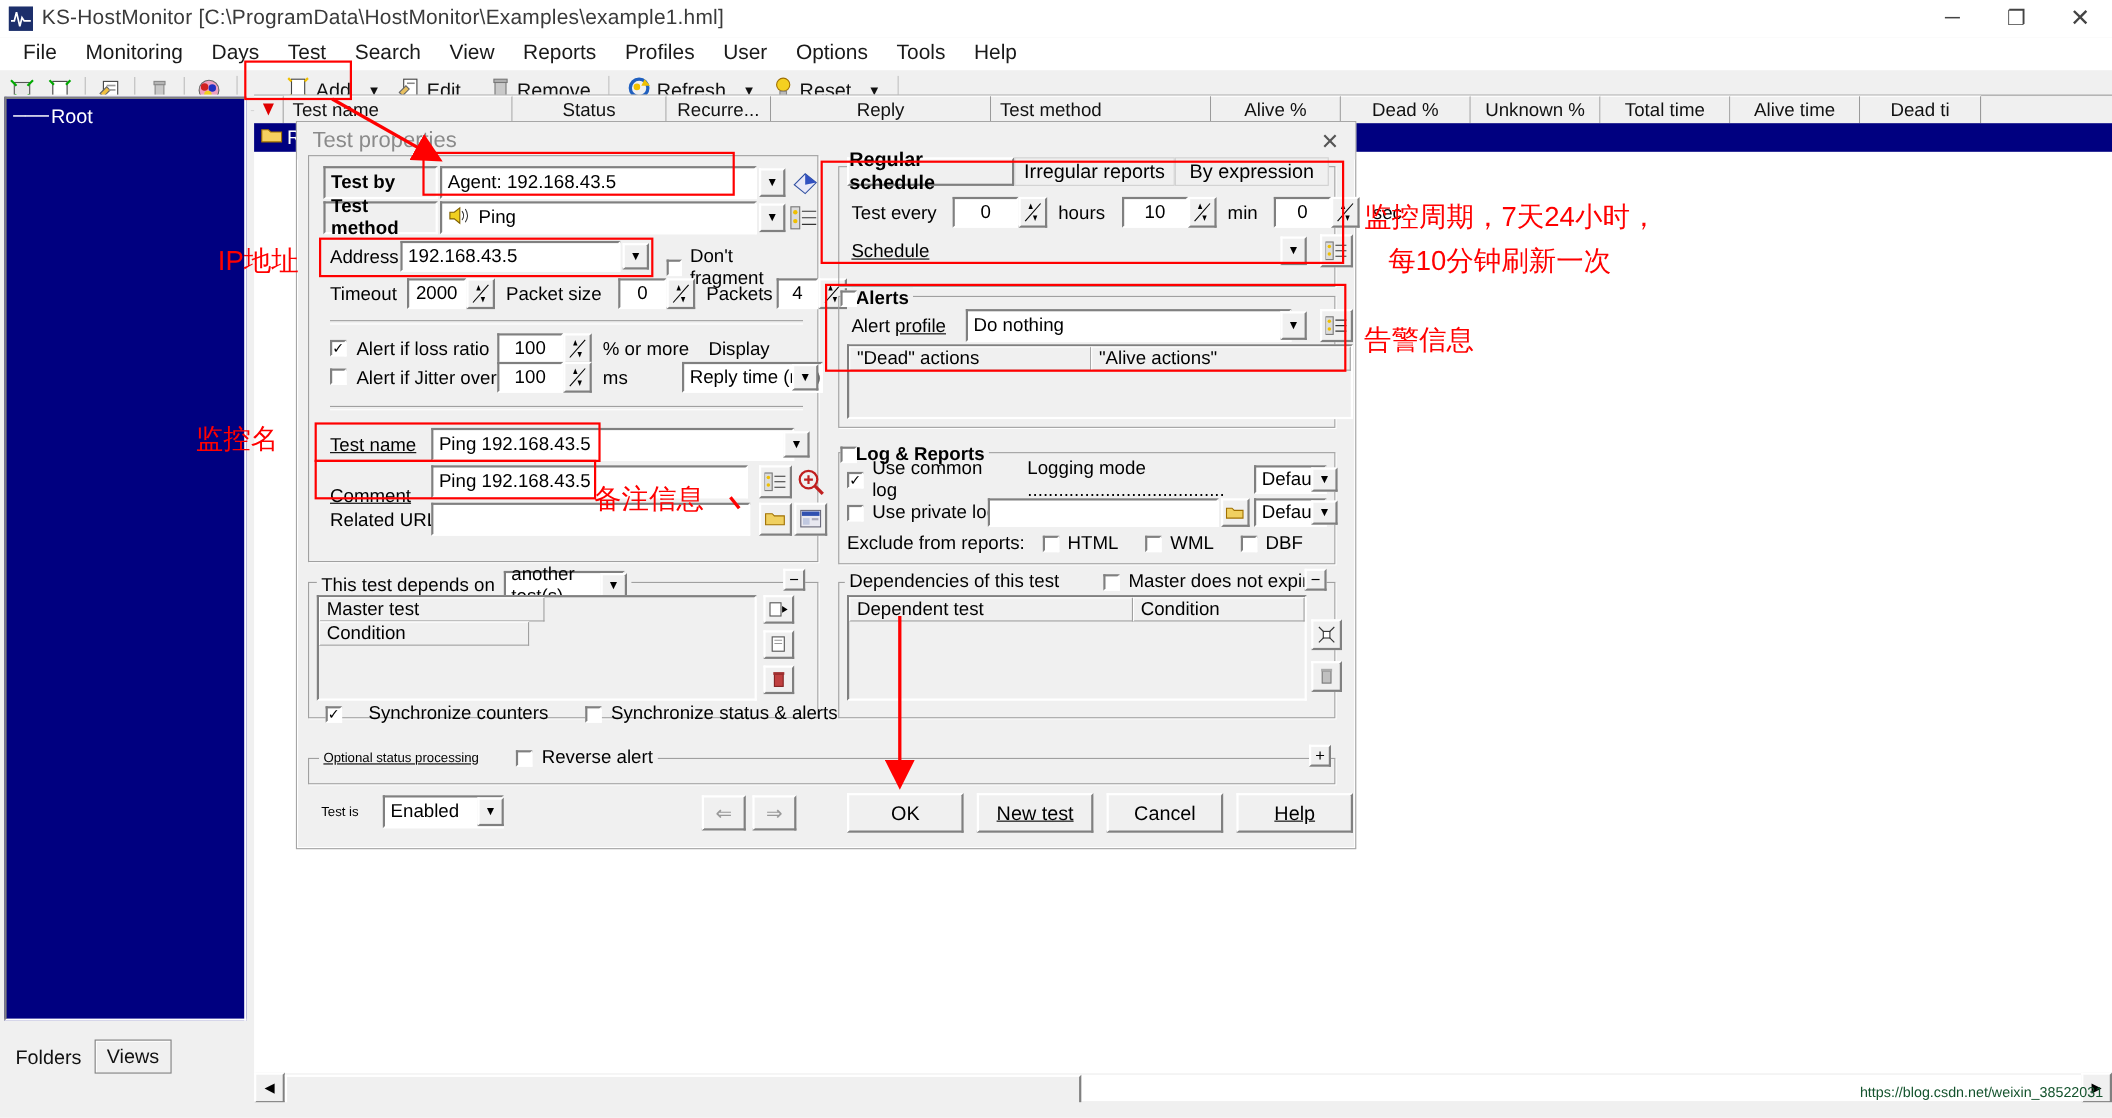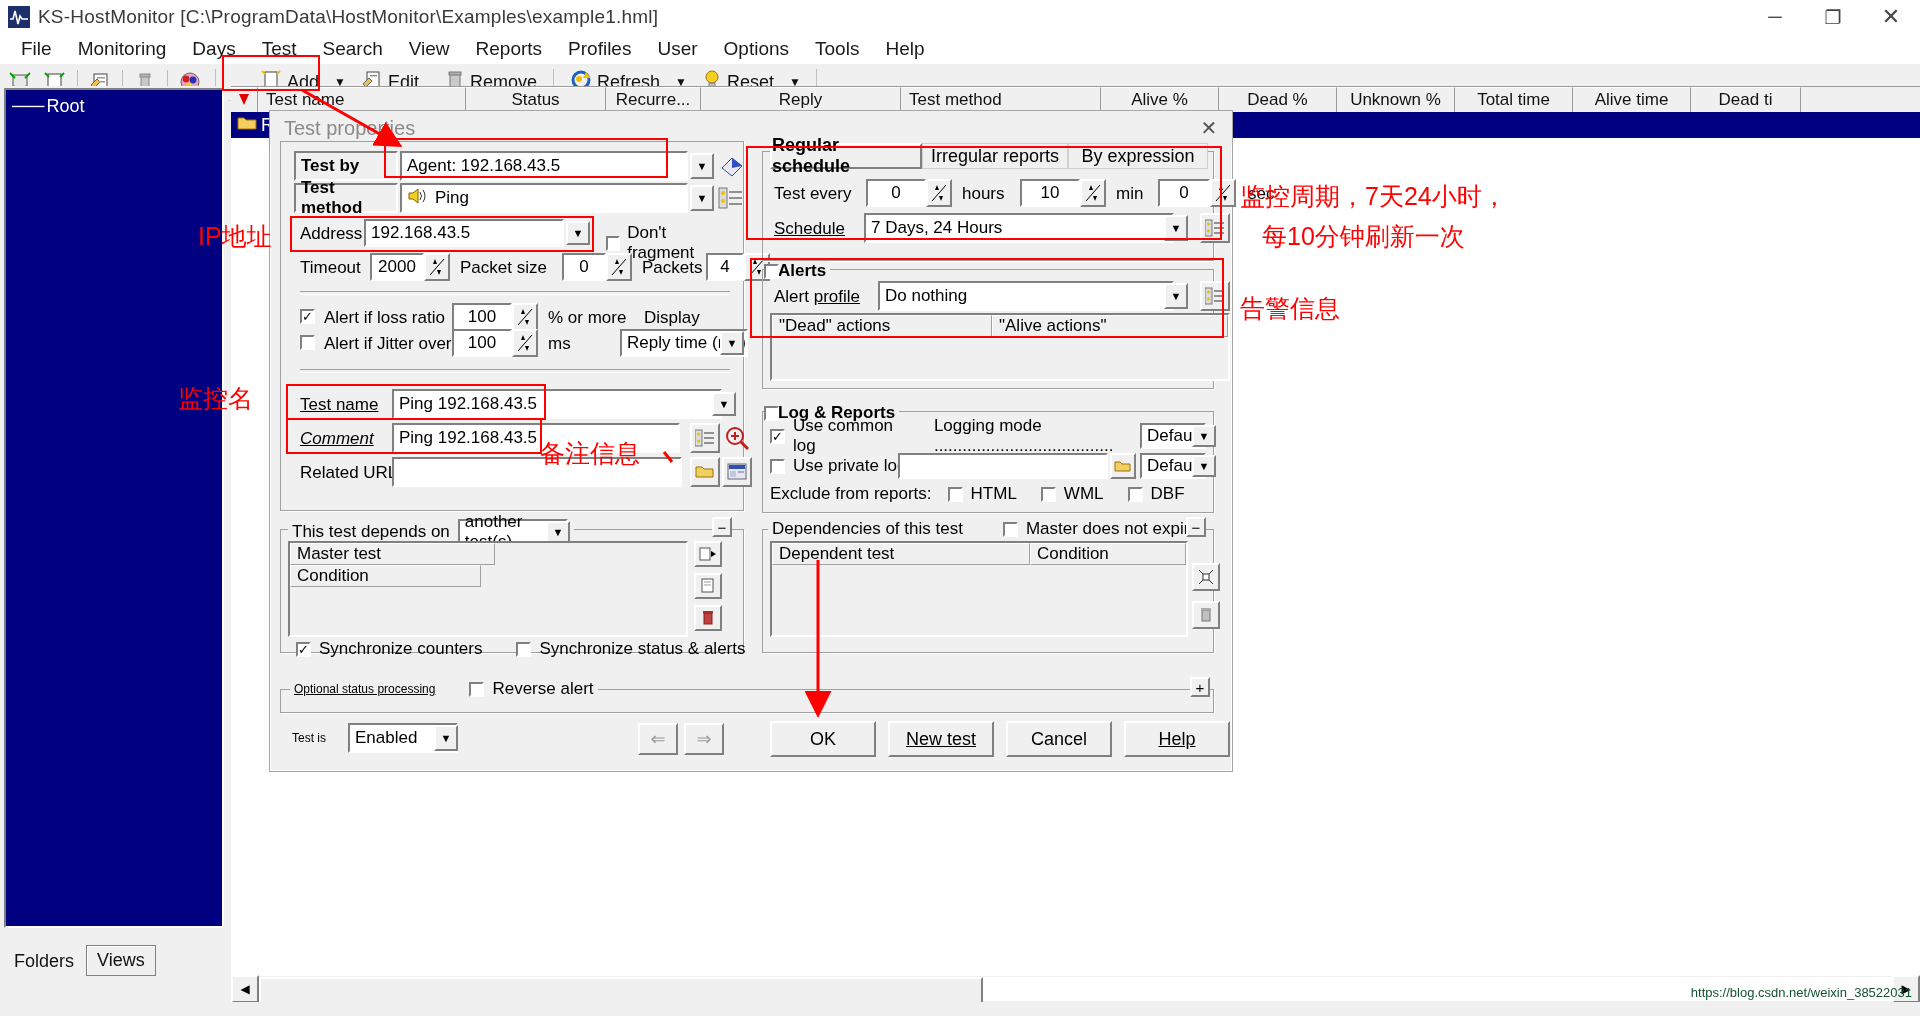--- a/index.html
+++ b/index.html
@@ -416,21 +416,21 @@
 
     <div style="position:absolute;left:30px;top:258px;width:430px;height:2px;border-top:1px solid #a0a0a0;border-bottom:1px solid #ffffff;"></div>
 
     <div style="position:absolute;left:24px;top:278px;width:436px;height:30px;">
       <span class="lbl" style="position:absolute;left:6px;top:6px;"><u>Test name</u></span>
       <div class="fld" style="position:absolute;left:98px;top:0;width:330px;height:30px;">Ping 192.168.43.5</div>
       <div class="arrowbtn" style="position:absolute;left:418px;top:3px;height:24px;">▼</div>
     </div>
 
     <div style="position:absolute;left:24px;top:312px;width:436px;height:30px;">
-      <span class="lbl" style="position:absolute;left:6px;top:6px;font-style:italic;"><u>Comment</u></span>
+      <span class="lbl" style="position:absolute;left:6px;top:18px;"><u>Comment</u></span>
       <div class="fld" style="position:absolute;left:98px;top:0;width:288px;height:30px;">Ping 192.168.43.5</div>
       <div class="btn" style="position:absolute;left:396px;top:0;width:30px;height:30px;">
         <svg width="20" height="18">
             <rect x="0" y="1" width="7" height="16" fill="#dcdcdc" stroke="#777"></rect>
             <circle cx="3.5" cy="5" r="1.6" fill="#f0c000"></circle>
             <circle cx="3.5" cy="12" r="1.6" fill="#f0c000"></circle>
             <line x1="9" y1="4" x2="19" y2="4" stroke="#333"></line>
             <line x1="9" y1="9" x2="19" y2="9" stroke="#333"></line>
             <line x1="9" y1="14" x2="19" y2="14" stroke="#333"></line>
           </svg>
@@ -496,21 +496,20 @@
             <line x1="2" y1="18" x2="16" y2="2" stroke="#000"></line>
             <polygon points="5,7 9,7 7,2" fill="#000"></polygon>
             <polygon points="9,13 13,13 11,18" fill="#000"></polygon>
           </svg>
       </div>
       <span class="lbl" style="position:absolute;left:478px;top:5px;">sec</span>
     </div>
 
     <div style="position:absolute;left:500px;top:102px;width:460px;height:30px;">
       <span class="lbl" style="position:absolute;left:4px;top:6px;"><u>Schedule</u></span>
-      <div class="fld" style="position:absolute;left:94px;top:0;width:310px;height:30px;">7 Days, 24 Hours</div>
       <div class="arrowbtn" style="position:absolute;left:394px;top:2px;height:26px;">▼</div>
       <div class="btn" style="position:absolute;left:430px;top:0;width:30px;height:30px;">
         <svg width="20" height="18">
             <rect x="0" y="1" width="7" height="16" fill="#dcdcdc" stroke="#777"></rect>
             <circle cx="3.5" cy="5" r="1.6" fill="#f0c000"></circle>
             <circle cx="3.5" cy="12" r="1.6" fill="#f0c000"></circle>
             <line x1="9" y1="4" x2="19" y2="4" stroke="#333"></line>
             <line x1="9" y1="9" x2="19" y2="9" stroke="#333"></line>
             <line x1="9" y1="14" x2="19" y2="14" stroke="#333"></line>
           </svg>
@@ -608,21 +607,21 @@
     </div>
     <div class="btn" style="position:absolute;left:424px;top:494px;width:28px;height:26px;">
       <svg width="16" height="16">
           <rect x="4" y="3" width="8" height="11" fill="#c04040" stroke="#802020"></rect>
           <rect x="3" y="1" width="10" height="2.5" fill="#a03030"></rect>
         </svg>
     </div>
 
     <div style="position:absolute;left:26px;top:528px;display:flex;align-items:center;">
       <span class="chk">✓</span>
-      <span class="lbl" style="margin-left:8px;">Synchronize counters</span>
+      <span class="lbl" style="margin-left:24px;">Synchronize counters</span>
       <span class="chk" style="margin-left:34px;"></span>
       <span class="lbl" style="margin-left:8px;">Synchronize status &amp; alerts</span>
     </div>
 
     <div class="grp" style="left:492px;top:418px;width:450px;height:122px;"></div>
     <div style="position:absolute;left:498px;top:408px;display:flex;align-items:center;background:#f0f0f0;padding:0 4px;">
       <span class="lbl">Dependencies of this test</span>
       <span class="chk" style="margin-left:40px;"></span>
       <span class="lbl" style="margin-left:8px;">Master does not expire</span>
     </div>

